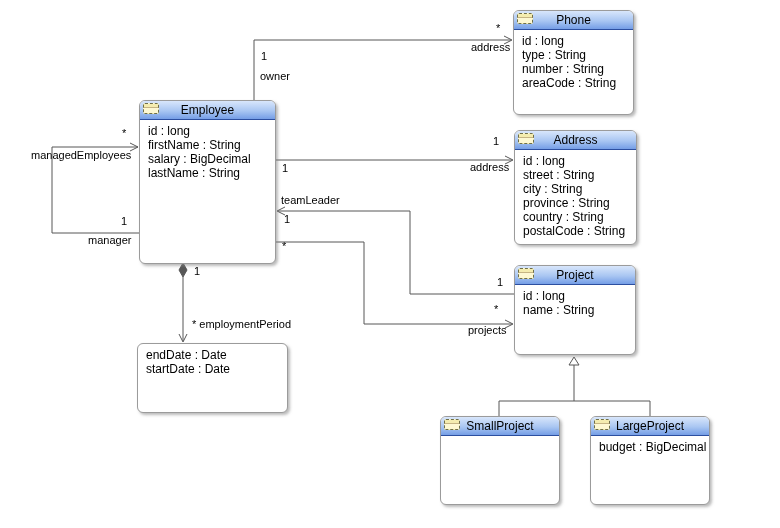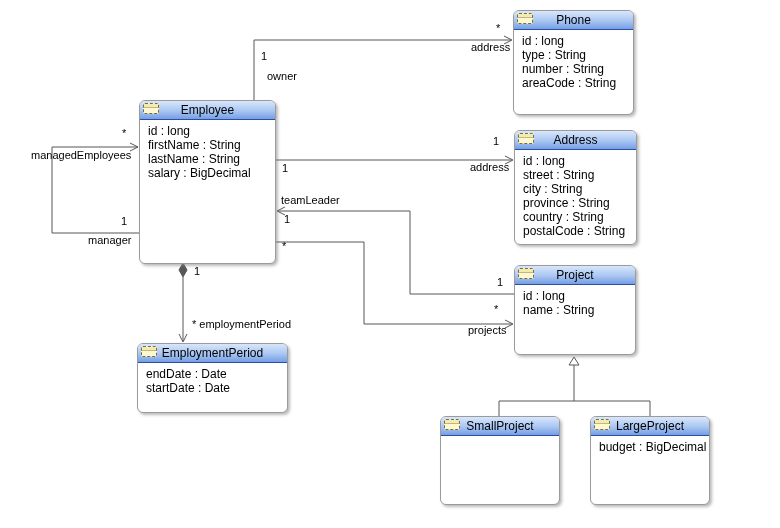--- a/index.html
+++ b/index.html
@@ -93,22 +93,22 @@
   </div>
 
   <div class="cls" style="left:139px;top:100px;width:137px;height:164px">
     <div class="cls-title">
       <span class="cls-icon"></span>
       <span>Employee</span>
     </div>
     <div class="cls-body">
       <div class="attr">id : long</div>
       <div class="attr">firstName : String</div>
+      <div class="attr">salary : BigDecimal</div>
       <div class="attr">lastName : String</div>
-      <div class="attr">salary : BigDecimal</div>
     </div>
   </div>
 
   <div class="cls" style="left:514px;top:130px;width:123px;height:115px">
     <div class="cls-title">
       <span class="cls-icon"></span>
       <span>Address</span>
     </div>
     <div class="cls-body">
       <div class="attr">id : long</div>
@@ -125,24 +125,20 @@
       <span class="cls-icon"></span>
       <span>Project</span>
     </div>
     <div class="cls-body">
       <div class="attr">id : long</div>
       <div class="attr">name : String</div>
     </div>
   </div>
 
   <div class="cls" style="left:137px;top:343px;width:151px;height:70px">
-    <div class="cls-title">
-      <span class="cls-icon"></span>
-      <span>EmploymentPeriod</span>
-    </div>
     <div class="cls-body">
       <div class="attr">endDate : Date</div>
       <div class="attr">startDate : Date</div>
     </div>
   </div>
 
   <div class="cls" style="left:440px;top:416px;width:120px;height:89px">
     <div class="cls-title">
       <span class="cls-icon"></span>
       <span>SmallProject</span>
@@ -154,21 +150,21 @@
     <div class="cls-title">
       <span class="cls-icon"></span>
       <span>LargeProject</span>
     </div>
     <div class="cls-body">
       <div class="attr">budget : BigDecimal</div>
     </div>
   </div>
 
   <span class="elabel" style="left:261px;top:50px">1</span>
-  <span class="elabel" style="left:267px;top:70px">owner</span>
+  <span class="elabel" style="left:260px;top:70px">owner</span>
   <span class="elabel" style="left:496px;top:22px">*</span>
   <span class="elabel" style="left:471px;top:41px">address</span>
   <span class="elabel" style="left:122px;top:127px">*</span>
   <span class="elabel" style="left:31px;top:149px">managedEmployees</span>
   <span class="elabel" style="left:121px;top:215px">1</span>
   <span class="elabel" style="left:88px;top:234px">manager</span>
   <span class="elabel" style="left:282px;top:162px">1</span>
   <span class="elabel" style="left:493px;top:135px">1</span>
   <span class="elabel" style="left:470px;top:161px">address</span>
   <span class="elabel" style="left:281px;top:194px">teamLeader</span>

